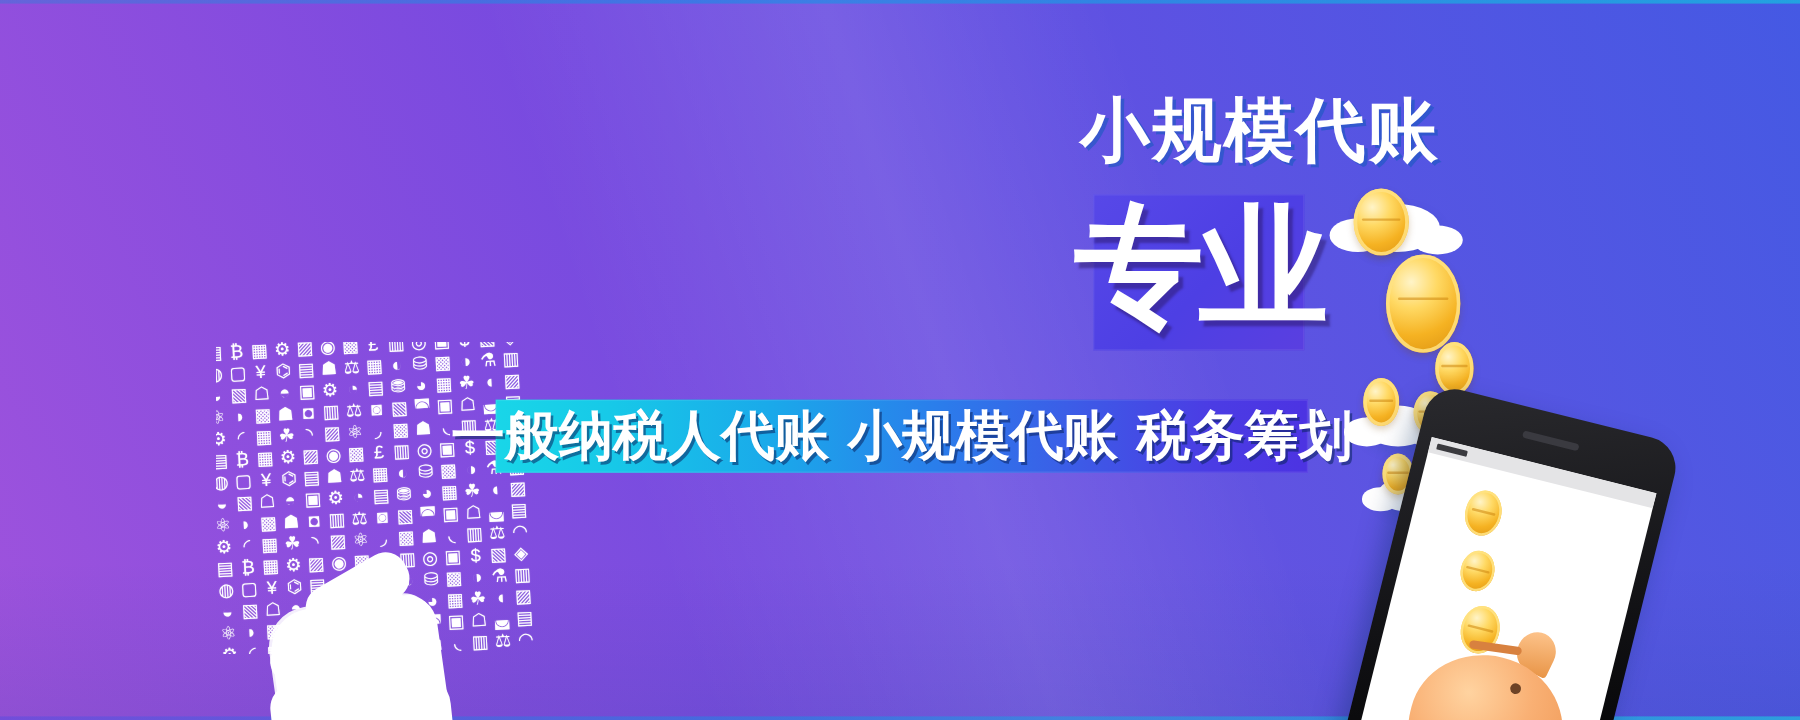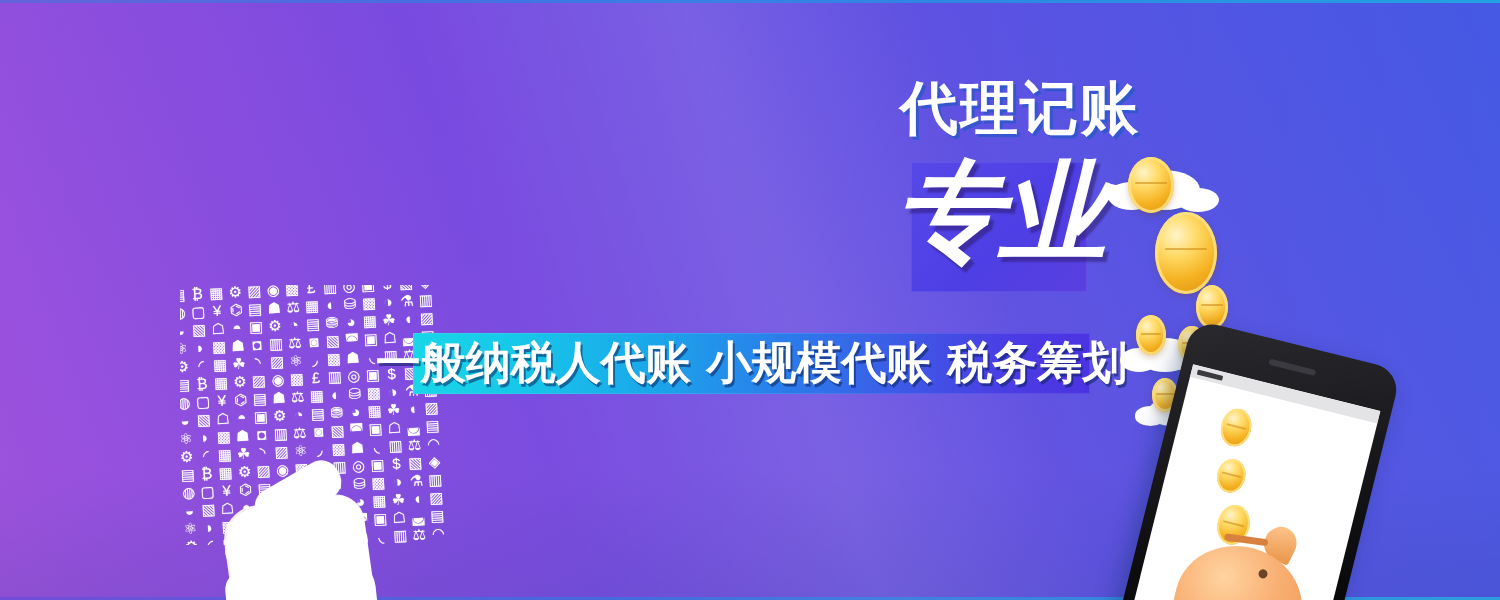--- a/index.html
+++ b/index.html
@@ -130,23 +130,22 @@
     font-size:58px;line-height:60px;font-weight:700;color:#fff;
     letter-spacing:2px;white-space:nowrap;
     text-shadow:3px 3px 0 rgba(20,90,190,.55);
     font-family:"DejaVu Sans","Liberation Sans",sans-serif;
   }
 
   
   .pro-box{
     position:absolute;left:911px;top:162px;width:176px;height:130px;
     background:linear-gradient(135deg,#5748e8 0%,#4d3fe4 55%,#5a3fe0 100%);
-    display:flex;align-items:flex-start;justify-content:center;
+    display:flex;align-items:center;justify-content:center;
     box-shadow:inset 0 0 0 1px rgba(255,255,255,.08);
-    font-style:italic;
   }
   .pro-box .pro-text{
     font-size:108px;line-height:108px;font-weight:700;color:#fff;
     letter-spacing:-4px;white-space:nowrap;
     transform:translateY(-4px);
     text-shadow:4px 5px 2px rgba(40,20,90,.45);
     font-family:"DejaVu Sans","Liberation Sans",sans-serif;
   }
 
   
@@ -493,21 +492,21 @@
     <div class="hand">
       <div class="wrist"></div>
       <div class="palm"></div>
       <div class="f3"></div>
       <div class="f2"></div>
       <div class="f1"></div>
     </div>
   </div>
 
 
-  <div class="tagline">代理记账</div>
+  <div class="tagline">小规模代账</div>
 
   <div class="pro-box">
     <span class="pro-text">专业</span>
   </div>
 
   <div class="subbar">
     <span class="sub-text">一般纳税人代账  小规模代账  税务筹划</span>
   </div>
 
   <div class="cloud" style="left:1128px;top:170px;width:72px;height:40px;"></div>

